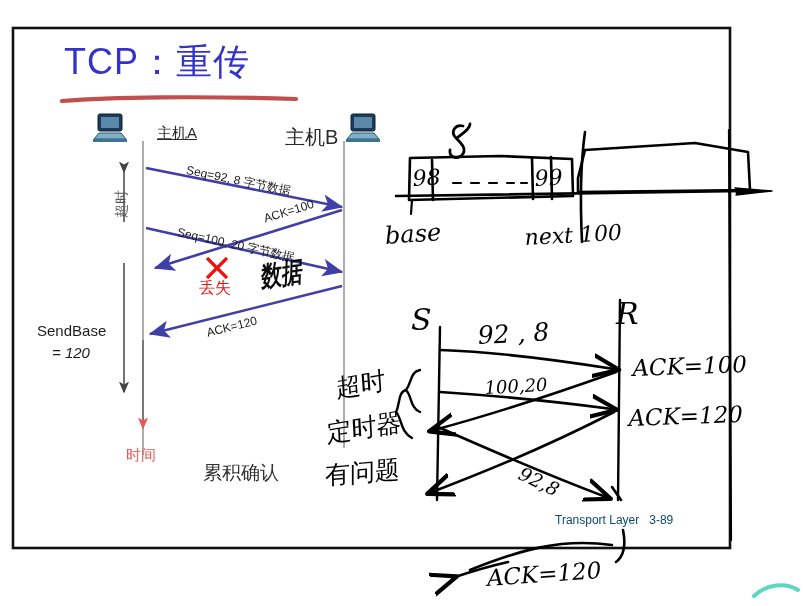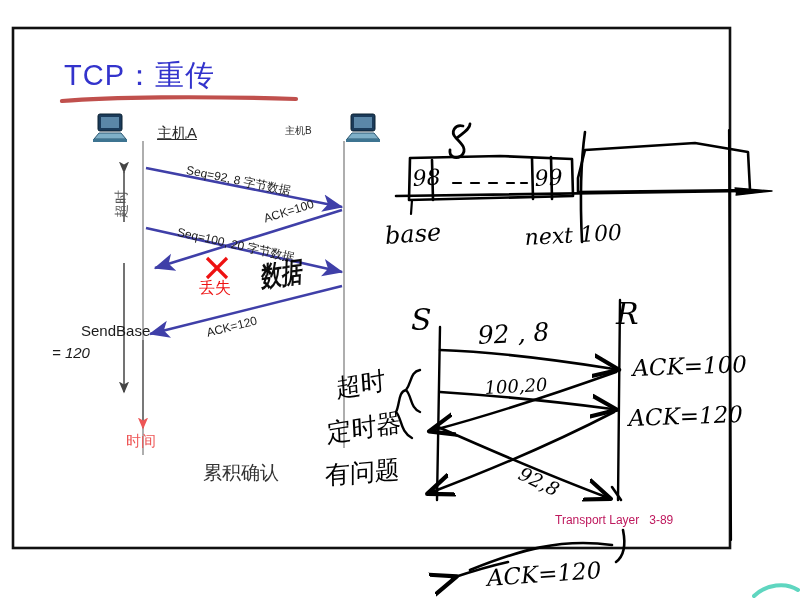--- a/index.html
+++ b/index.html
@@ -98,61 +98,61 @@
 
       <path d="M612,545 C560,538 520,550 470,570"></path>
       <path d="M452,578 C470,572 490,566 508,562" marker-start="url(#ahInk)"></path>
       <path d="M623,530 C626,545 624,556 616,562"></path>
 
       <path d="M420,370 C410,372 412,382 406,390 C412,396 410,408 420,412
                M406,390 C398,392 400,404 396,412 C402,418 400,432 412,438" stroke-width="2.4"></path>
     </g>
   </svg>
 
-  <div class="txt" style="left:64px;top:56px;font-size:29px;color:#3333cc;
+  <div class="txt" style="left:64px;top:38px;font-size:36px;color:#3333cc;
               font-family:'Liberation Sans',sans-serif;letter-spacing:1px;">TCP：重传</div>
 
   <div class="txt" style="left:92px;top:113px;width:38px;height:30px;">
     <svg width="38" height="30">
       <rect x="6" y="1" width="24" height="17" rx="2" fill="#1b3b5a" stroke="#0d2233"></rect>
       <rect x="9" y="4" width="18" height="11" fill="#5b87a8"></rect>
       <path d="M2,26 L34,26 L29,20 L7,20 Z" fill="#7fb0c8" stroke="#2c5872"></path>
       <rect x="1" y="26" width="34" height="3" fill="#3d7491"></rect>
     </svg>
   </div>
   <div class="txt" style="left:345px;top:113px;width:38px;height:30px;">
     <svg width="38" height="30">
       <rect x="6" y="1" width="24" height="17" rx="2" fill="#1b3b5a" stroke="#0d2233"></rect>
       <rect x="9" y="4" width="18" height="11" fill="#5b87a8"></rect>
       <path d="M2,26 L34,26 L29,20 L7,20 Z" fill="#7fb0c8" stroke="#2c5872"></path>
       <rect x="1" y="26" width="34" height="3" fill="#3d7491"></rect>
     </svg>
   </div>
 
   <div class="txt" style="left:157px;top:124px;font-size:15px;color:#2b2b2b;text-decoration:underline;">主机A</div>
-  <div class="txt" style="left:285px;top:124px;font-size:10px;color:#2b2b2b;">主机B</div>
+  <div class="txt" style="left:285px;top:124px;font-size:20px;color:#2b2b2b;">主机B</div>
 
   <div class="txt" style="left:188px;top:162px;font-size:12px;color:#1c1c1c;
               transform:rotate(11.5deg);transform-origin:left top;">Seq=92, 8 字节数据</div>
   <div class="txt" style="left:262px;top:212px;font-size:12px;color:#1c1c1c;
               transform:rotate(-17deg);transform-origin:left top;">ACK=100</div>
   <div class="txt" style="left:179px;top:224px;font-size:12px;color:#1c1c1c;
               transform:rotate(12.5deg);transform-origin:left top;">Seq=100, 20 字节数据</div>
   <div class="txt" style="left:205px;top:326px;font-size:12px;color:#1c1c1c;
               transform:rotate(-14deg);transform-origin:left top;">ACK=120</div>
 
   <div class="txt" style="left:199px;top:278px;font-size:16px;color:#ee1111;">丢失</div>
 
   <div class="txt" style="left:113px;top:218px;font-size:14px;color:#555;
               transform:rotate(-90deg);transform-origin:left top;">超时</div>
 
-  <div class="txt" style="left:37px;top:322px;font-size:15px;color:#1c1c1c;margin-left:44px;">SendBase</div>
+  <div class="txt" style="left:37px;top:322px;font-size:15px;color:#1c1c1c;">SendBase</div>
   <div class="txt" style="left:52px;top:344px;font-size:15px;color:#1c1c1c;font-style:italic;">= 120</div>
 
-  <div class="txt" style="left:126px;top:432px;font-size:15px;color:#ee5555;">时间</div>
+  <div class="txt" style="left:126px;top:446px;font-size:15px;color:#ee5555;">时间</div>
 
   <div class="txt" style="left:203px;top:460px;font-size:19px;color:#333;">累积确认</div>
 
   <div class="txt" style="left:452px;top:122px;font-size:0px;color:#000;">8</div>
 
   <div class="txt" style="left:412px;top:166px;font-size:22px;color:#000;
               font-family:'DejaVu Serif',serif;font-style:italic;
               transform:rotate(-3deg);transform-origin:left top;">98</div>
 
   <div class="txt" style="left:534px;top:166px;font-size:22px;color:#000;
@@ -204,21 +204,21 @@
               font-family:'DejaVu Sans',sans-serif;
               transform:rotate(-9deg) skewX(-6deg);transform-origin:left top;">定时器</div>
   <div class="txt" style="left:325px;top:459px;font-size:25px;color:#000;
               font-family:'DejaVu Sans',sans-serif;
               transform:rotate(-5deg) skewX(-5deg);transform-origin:left top;">有问题</div>
   <div class="txt" style="left:262px;top:258px;font-size:28px;color:#000;
               font-family:'DejaVu Sans',sans-serif;font-weight:bold;
               transform:rotate(-8deg) skewX(-10deg) scaleX(0.75);
               transform-origin:left top;opacity:0.95;">数据</div>
 
-  <div class="txt" style="left:555px;top:513px;font-size:12px;color:#be185d;">Transport Layer   3-89</div>
+  <div class="txt" style="left:555px;top:513px;font-size:12px;color:#0c4a6e;">Transport Layer   3-89</div>
 
   <div class="txt" style="left:752px;top:578px;">
     <svg width="48" height="22">
       <path d="M2,18 C14,6 34,4 46,12" fill="none" stroke="#5fd6c0" stroke-width="4" stroke-linecap="round"></path>
     </svg>
   </div>
 
 </div>
 
 </body></html>

